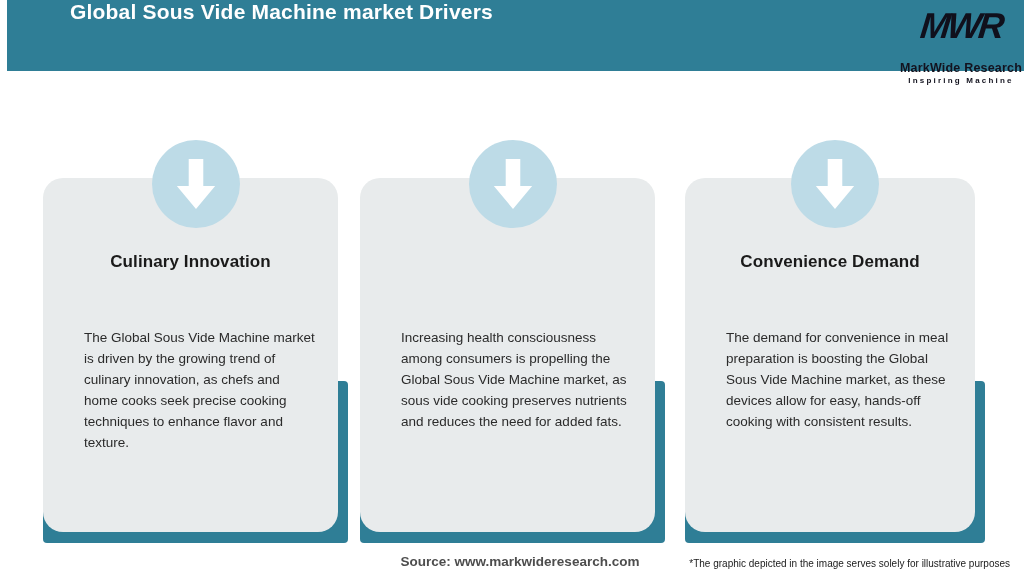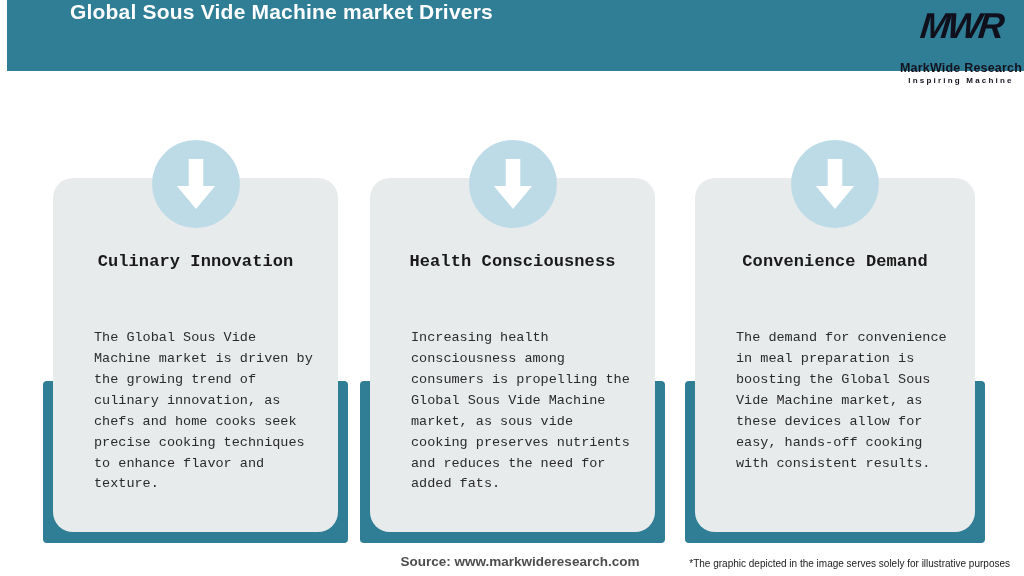--- a/index.html
+++ b/index.html
@@ -75,27 +75,26 @@
     position: absolute;
     left: 0;
     right: 0;
     top: 251px;
     height: 162px;
     background: #2f7e96;
     border-radius: 4px;
   }
   .card {
     position: absolute;
-    left: 10px;
+    left: 0;
     right: 10px;
     top: 48px;
     height: 354px;
     background: #e8ebec;
     border-radius: 20px;
-    font-family: Liberation Mono, monospace;
   }
   .card-title {
     margin-top: 74px;
     text-align: center;
     font-size: 17px;
     font-weight: bold;
     color: #1a1a1a;
     letter-spacing: 0.1px;
   }
   .card-text {
@@ -168,21 +167,20 @@
     <div class="icon-circle">
       <svg width="46" height="58" viewBox="0 0 24 30" aria-hidden="true">
         <path d="M8.2 2 h7.6 v14 h6.2 L12 28 2 16 h6.2 z" fill="#ffffff"></path>
       </svg>
     </div>
   </div>
 
   <div class="card-group g2">
     <div class="teal-backdrop"></div>
     <div class="card">
-      <div class="card-title">Health Consciousness</div>
       <div class="card-text">Increasing health consciousness among consumers is propelling the Global Sous Vide Machine market, as sous vide cooking preserves nutrients and reduces the need for added fats.</div>
     </div>
     <div class="icon-circle">
       <svg width="46" height="58" viewBox="0 0 24 30" aria-hidden="true">
         <path d="M8.2 2 h7.6 v14 h6.2 L12 28 2 16 h6.2 z" fill="#ffffff"></path>
       </svg>
     </div>
   </div>
 
   <div class="card-group g3">

